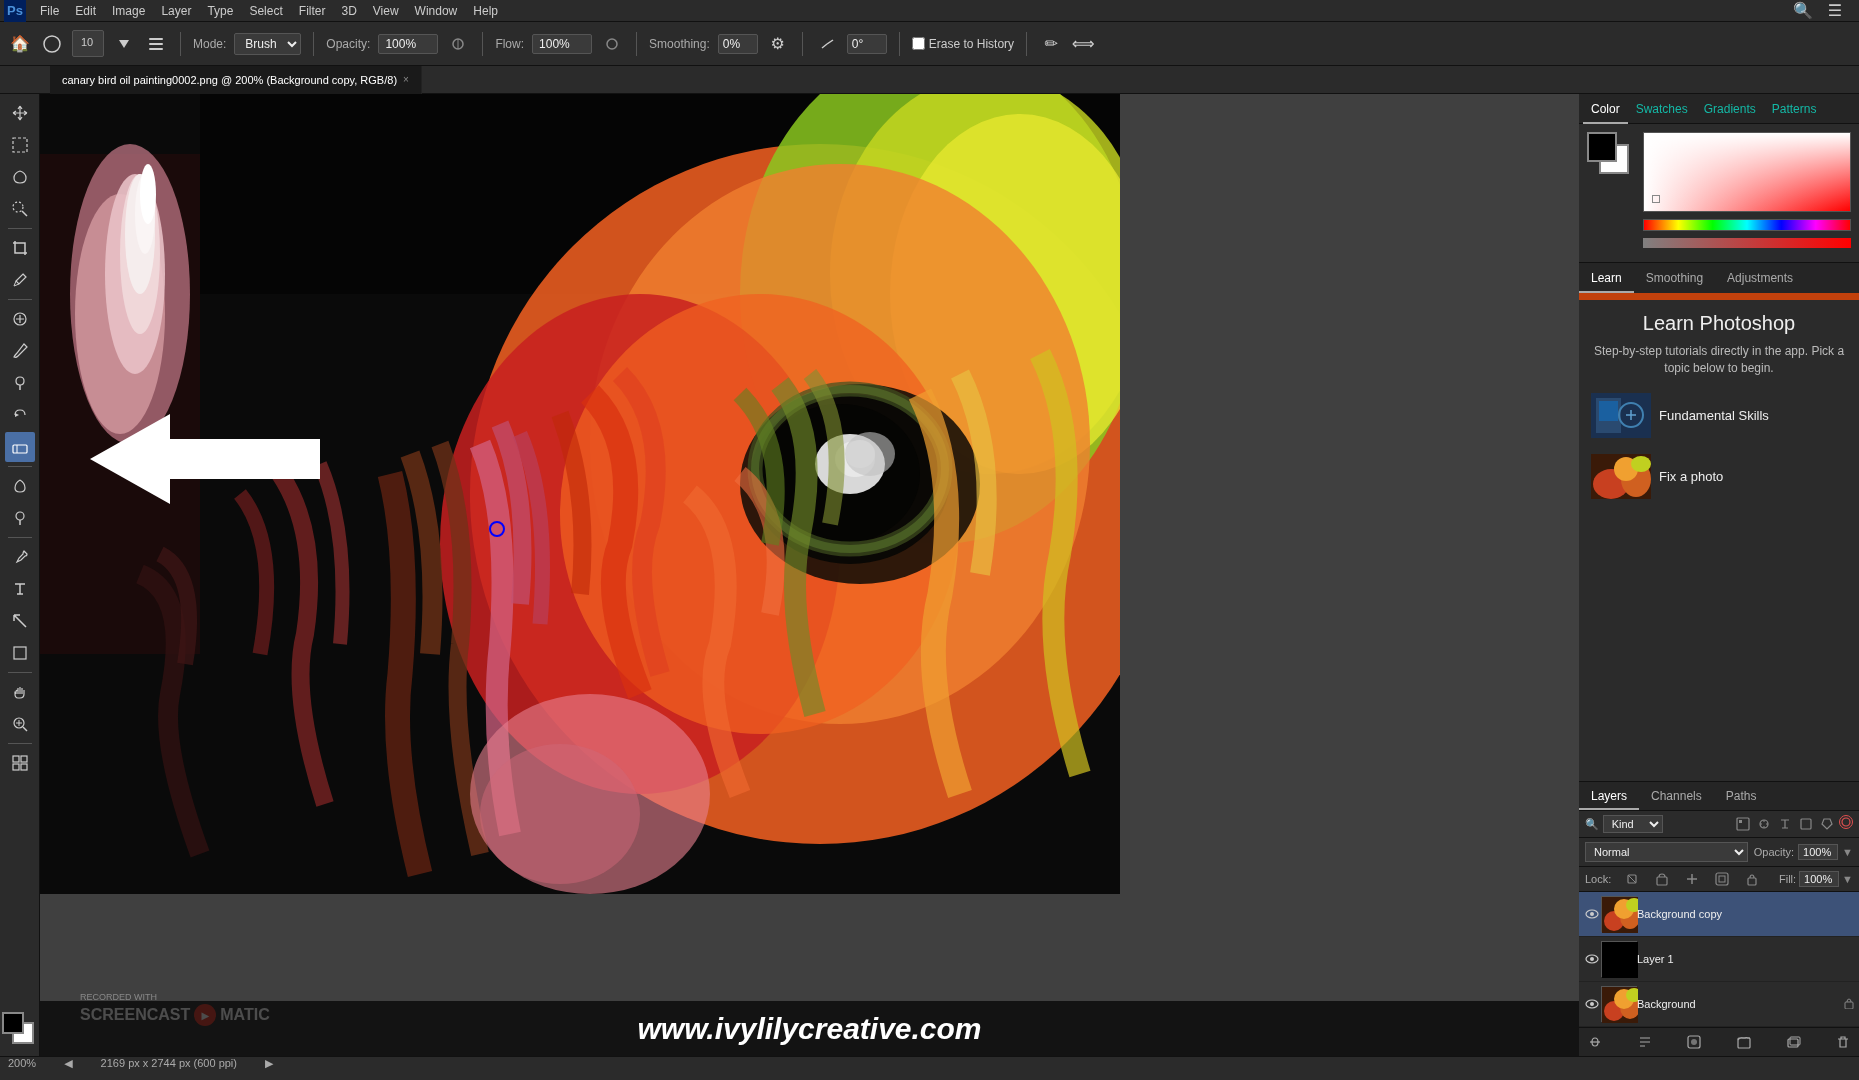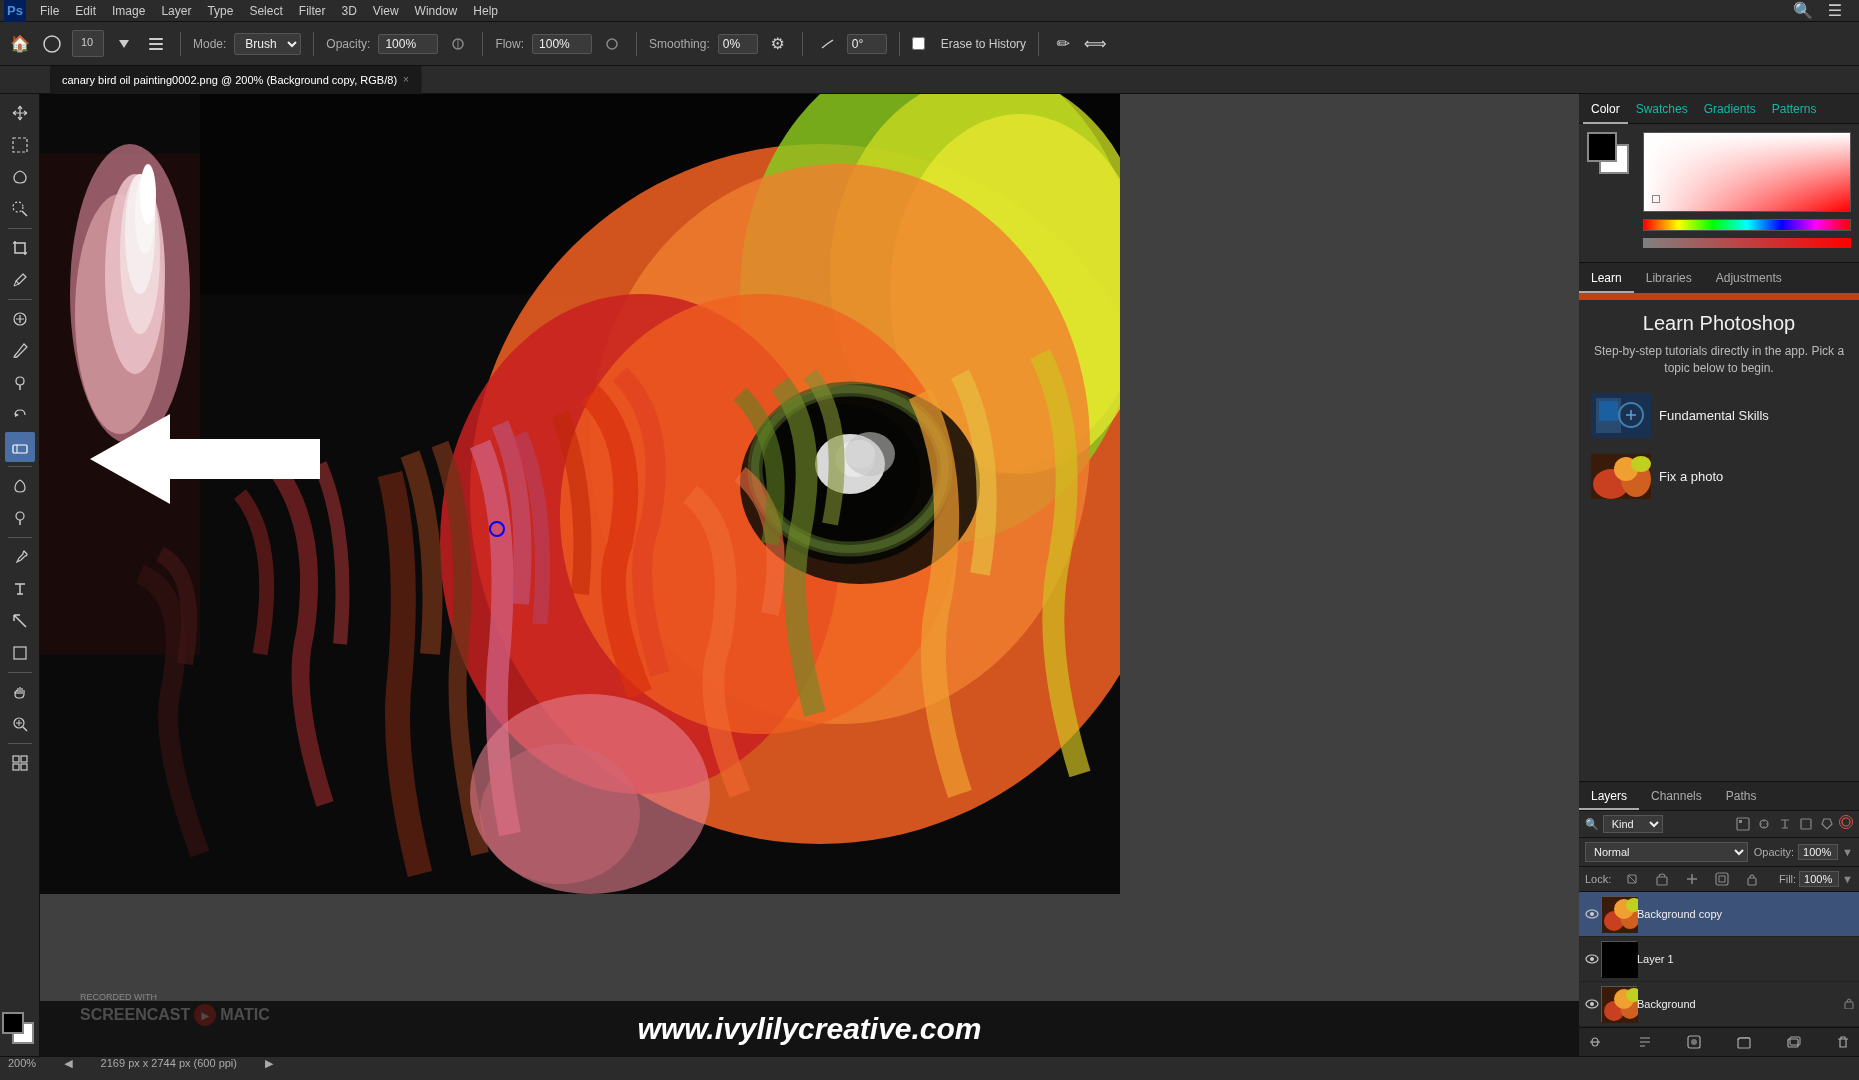--- a/index.html
+++ b/index.html
@@ -11,21 +11,21 @@
     #menubar .menu-logo span { color: #4a90d9; font-weight: bold; font-size: 13px; }
     #menubar .menu-item { padding: 0 8px; height: 22px; line-height: 22px; cursor: pointer; font-size: 12px; color: #ccc; }
 
     
     #optionsbar { display: flex; align-items: center; height: 44px; background: #2b2b2b; border-bottom: 1px solid #111; padding: 0 8px; gap: 8px; }
     .opt-icon { width: 24px; height: 24px; display: flex; align-items: center; justify-content: center; cursor: pointer; color: #ccc; font-size: 16px; }
     .opt-sep { width: 1px; height: 24px; background: #555; margin: 0 4px; }
     .opt-label { color: #aaa; font-size: 12px; }
     .opt-value { background: #3a3a3a; border: 1px solid #555; color: #eee; font-size: 12px; padding: 2px 6px; min-width: 60px; border-radius: 2px; }
     .opt-value-small { background: #3a3a3a; border: 1px solid #555; color: #eee; font-size: 12px; padding: 2px 4px; min-width: 40px; border-radius: 2px; }
-    .opt-checkbox-label { display: flex; align-items: center; gap: 16px; font-size: 12px; color: #ccc; cursor: pointer; }
+    .opt-checkbox-label { display: flex; align-items: center; gap: 4px; font-size: 12px; color: #ccc; cursor: pointer; }
     .opt-checkbox-label input { cursor: pointer; }
 
     
     #tabbar { display: flex; align-items: center; height: 28px; background: #2b2b2b; border-bottom: 1px solid #111; padding-left: 50px; }
     .tab { display: flex; align-items: center; padding: 0 12px; height: 28px; background: #3c3c3c; border-right: 1px solid #222; font-size: 11px; color: #ccc; cursor: pointer; gap: 6px; }
     .tab.active { background: #1a1a1a; color: #fff; }
     .tab-close { font-size: 10px; color: #888; cursor: pointer; }
 
     
     #main { display: flex; height: calc(1080px - 22px - 44px - 28px - 24px); }
@@ -496,21 +496,21 @@
             <div id="hue-slider"></div>
             <div class="color-spectrum" style="height:10px;background:linear-gradient(to right, #808080, #ff0000);"></div>
           </div>
         </div>
       </div>
     </div>
 
     <div style="background:#2b2b2b;flex:1;display:flex;flex-direction:column;">
       <div id="learn-tabs">
         <div class="learn-tab active">Learn</div>
-        <div class="learn-tab">Libraries</div>
+        <div class="learn-tab">Smoothing</div>
         <div class="learn-tab">Adjustments</div>
       </div>
       <div id="learn-content">
         <h2>Learn Photoshop</h2>
         <p>Step-by-step tutorials directly in the app. Pick a topic below to begin.</p>
 
         <div class="tutorial-card">
           <div class="tutorial-thumb-fundamental">
             <svg width="60" height="45" viewBox="0 0 60 45">
               <rect width="60" height="45" fill="#1a3050"></rect>

